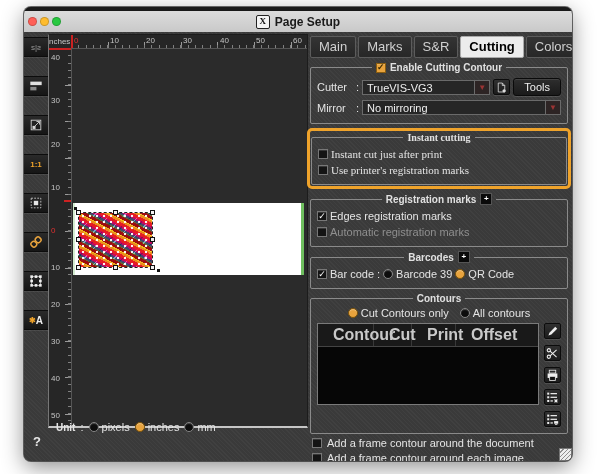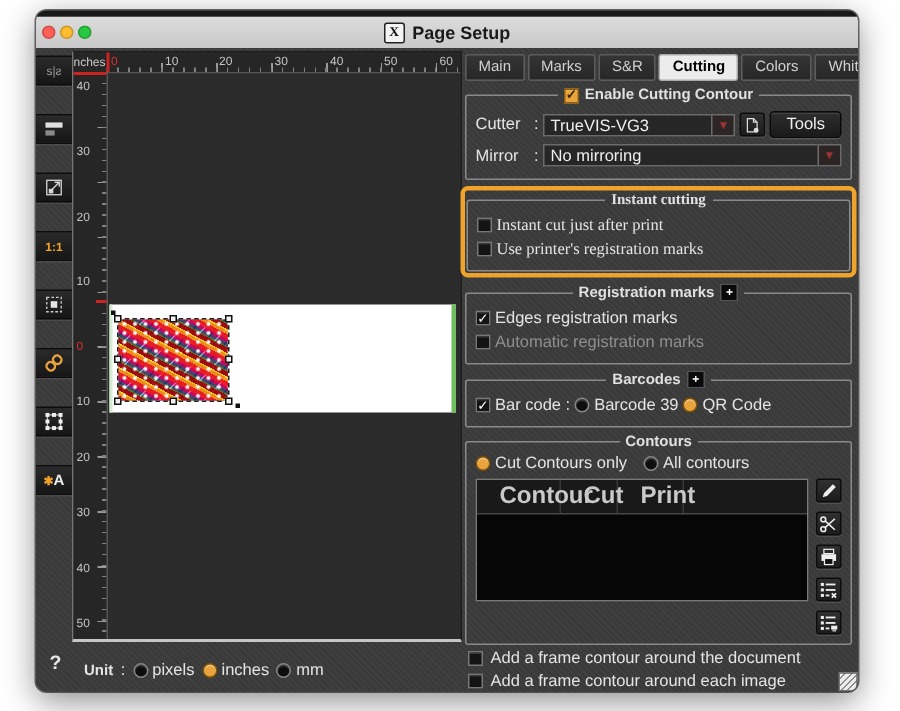--- a/index.html
+++ b/index.html
@@ -58,21 +58,21 @@
       repeating-linear-gradient(28deg,rgba(236,28,36,.95) 0 3px,rgba(247,148,29,.9) 3px 5px,rgba(255,222,23,.85) 5px 6px,rgba(158,11,15,.95) 6px 9px,rgba(57,181,74,.55) 9px 10px,rgba(0,114,188,.5) 10px 12px,rgba(236,0,140,.6) 12px 14px),
       repeating-linear-gradient(-47deg,rgba(255,255,255,.85) 0 1px,transparent 1px 5px,rgba(0,0,0,.8) 5px 6px,transparent 6px 11px);
     background-size:7px 6px,auto,auto;}
   .hd{position:absolute;width:5px;height:5px;background:#f2f2f2;border:1px solid #111;box-sizing:border-box;}
   .dot{position:absolute;width:3px;height:3px;background:#111;}
   
   .panel{position:absolute;left:286px;top:4px;width:258px;bottom:7px;display:flex;flex-direction:column;
     font-size:11px;color:#e4e4e4;}
   .tabs{display:flex;gap:2px;}
   .tab{padding:2px 8px 3px;background:linear-gradient(#343434,#272727);border:1px solid #5c5c5c;
-    border-radius:2px;color:#d0d0d0;font-size:10px;}
+    border-radius:2px;color:#d0d0d0;font-size:13px;}
   .tab.active{background:#ececec;color:#000;font-weight:bold;border-color:#aaa;}
   fieldset{border:1px solid #8a8a8a;border-radius:2px;margin:4px 0 0;padding:1px 6px 4px;}
   legend{margin:0 auto;padding:0 4px;font-size:10px;font-weight:bold;color:#e0e0e0;display:flex;align-items:center;gap:4px;}
   .plus{display:inline-block;width:10px;height:10px;line-height:10px;text-align:center;background:#0a0a0a;
     border:1px solid #555;color:#fff;font-size:8px;font-weight:bold;}
   .frow{display:flex;align-items:center;gap:3px;margin:4px 0;}
   .lab38{width:36px;}
   .cb{width:10px;height:10px;box-sizing:border-box;background:#141414;border:1px solid #777;
     display:inline-flex;align-items:center;justify-content:center;flex:none;
     font-size:9px;line-height:9px;color:transparent;box-shadow:inset 0 1px 0 rgba(255,255,255,.15);}
@@ -95,21 +95,21 @@
   .annot fieldset{margin:0;font-family:Liberation Serif, serif;}
   .muted{color:#8f8f8f;}
   .ctr-row{display:flex;align-items:flex-start;gap:5px;margin-top:2px;}
   .ctable{flex:1;border:1px solid #7a7a7a;background:#060606;height:82px;box-sizing:border-box;}
   .thead{display:grid;grid-template-columns:56px 38px 44px 1fr;background:#191919;border-bottom:1px solid #444;}
   .th{padding:2px 15px;font-size:16px;font-weight:bold;color:#c9c9c9;border-right:1px solid #383838;white-space:nowrap;}
   .tbtns{display:flex;flex-direction:column;gap:6px;}
   .chkline{display:flex;align-items:center;gap:5px;margin:3px 0 0 2px;}
   
   .help{position:absolute;left:9px;bottom:12px;font-size:13px;font-weight:bold;color:#e8e8e8;}
-  .unitbar{position:absolute;left:32px;bottom:8px;display:flex;align-items:flex-end;gap:5px;font-size:11px;color:#e4e4e4;margin-top:44px;}
+  .unitbar{position:absolute;left:32px;bottom:28px;display:flex;align-items:flex-end;gap:5px;font-size:11px;color:#e4e4e4;margin-top:44px;}
   .unitbar b{font-size:10px;}
   .grip{position:absolute;right:0;bottom:0;width:13px;height:13px;border:1px solid #777;box-sizing:border-box;
     background:repeating-linear-gradient(135deg,#ededed 0 2px,#8f8f8f 2px 3px);}
   .u-opt{display:flex;align-items:center;gap:3px;}
 </style>
 </head>
 <body>
 
 <div class="window">
   <div class="titlebar">
@@ -310,32 +310,33 @@
               <span class="radio on"></span>
             <span>QR Code</span>
             </span>
         </div>
       </fieldset>
 
       <fieldset style="padding-bottom:6px;">
         <legend>
             <span>Contours</span>
           </legend>
-        <div class="frow" style="margin-top:2px;">
+        <div class="frow" style="margin-top:2px;justify-content:center;">
           <span class="radio on"></span>
           <span>Cut Contours only</span>
           <span class="radio" style="margin-left:8px"></span>
           <span>All contours</span>
         </div>
         <div class="ctr-row">
           <div class="ctable">
             <div class="thead">
               <span class="th">Contour</span>
               <span class="th">Cut</span>
               <span class="th">Print</span>
+              <span class="th" style="border-right:none">Offset</span>
             </div>
           </div>
           <div class="tbtns">
             <button class="sqbtn">
               <svg width="13" height="13" viewBox="0 0 16 16">
                   <path d="M3 13 l1.2-3.6 7.2-7.2 2.4 2.4 -7.2 7.2 z" fill="#eee"></path>
                 </svg>
             </button>
             <button class="sqbtn">
               <svg width="13" height="13" viewBox="0 0 16 16" fill="none" stroke="#eee" stroke-width="1.3">

